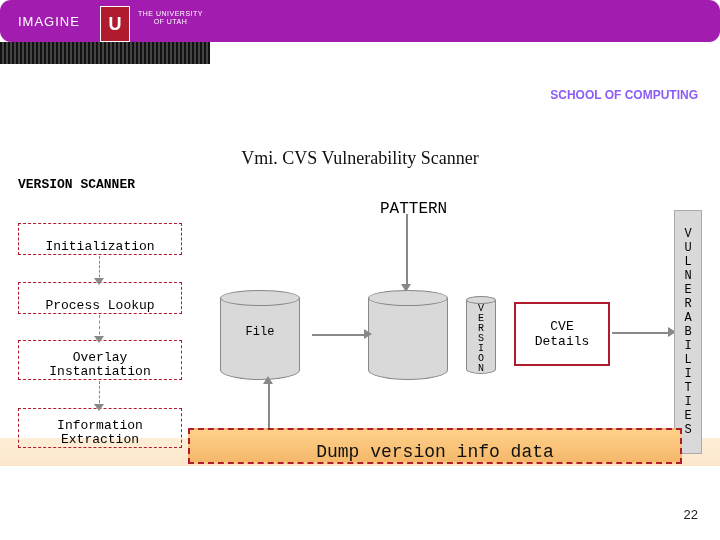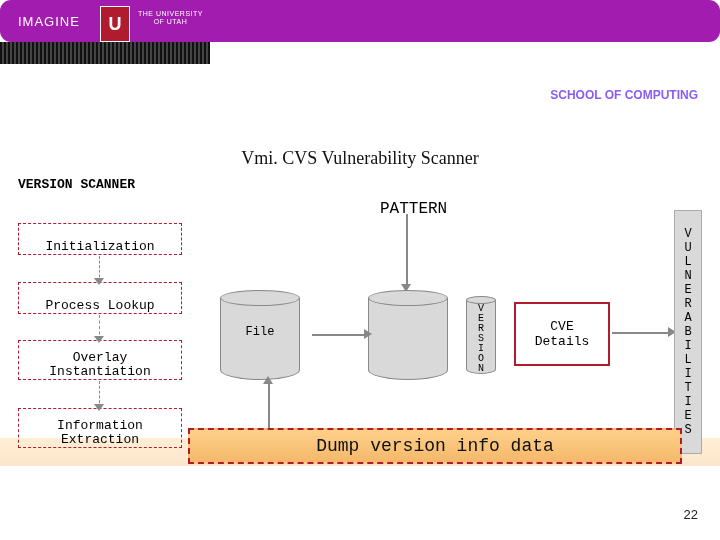--- a/index.html
+++ b/index.html
@@ -31,21 +31,21 @@
   .cyl .label { position:absolute; top:36px; left:0; right:0; text-align:center; font-family:'Courier New',monospace; font-size:12px; line-height:13px; }
   .cyl-file { left: 220px; top: 290px; }
   .cyl-parser { left: 368px; top: 290px; }
   .cyl-small { position:absolute; left: 466px; top: 296px; width: 30px; height: 78px; }
   .cyl-small .body { position:absolute; top:5px; left:0; right:0; bottom:0; background:#d9d9d9; border:1px solid #888; border-radius: 0 0 15px 15px / 0 0 5px 5px; }
   .cyl-small .top { position:absolute; top:0; left:0; right:0; height:8px; background:#d9d9d9; border:1px solid #888; border-radius:50%; }
   .cyl-small .label { position:absolute; top:8px; left:0; right:0; text-align:center; font-family:'Courier New',monospace; font-size:10px; line-height:10px; letter-spacing:0; }
   .cve-box { position:absolute; left: 514px; top: 302px; width: 96px; height: 64px; border: 2px solid #b01c2e; display: flex; align-items: center; justify-content: center; text-align:center; font-family:'Courier New',monospace; font-size:13px; line-height:15px; }
   .vul-col { position:absolute; right: 18px; top: 210px; width: 28px; height: 244px; background: #d9d9d9; border:1px solid #aaa; display:flex; align-items:center; justify-content:center; }
   .vul-col .label { font-family:'Courier New',monospace; font-size:12px; line-height:14px; text-align:center; }
-  .banner { position:absolute; left: 188px; top: 428px; height: 36px; right: 38px; background: linear-gradient(#ffd08a, #f4b86a); border: 2px dashed #b01c2e; display:flex; align-items:center; justify-content:center; font-family:'Courier New',monospace; font-size:18px; color:#111; }
+  .banner { position:absolute; left: 188px; top: 428px; height: 36px; right: 38px; background: linear-gradient(#ffd08a, #f4b86a); border: 2px dashed #b01c2e; display:flex; align-items:flex-end; justify-content:center; font-family:'Courier New',monospace; font-size:18px; color:#111; }
   .pagenum { position:absolute; right: 22px; bottom: 18px; font-size: 13px; color:#222; }
   
   .arr { position:absolute; background:#888; }
   .arr.h { height:1.5px; }
   .arr.v { width:1.5px; }
   .arrtip { position:absolute; width:0; height:0; }
   .tip-down { border-left:5px solid transparent; border-right:5px solid transparent; border-top:8px solid #888; }
   .tip-up { border-left:5px solid transparent; border-right:5px solid transparent; border-bottom:8px solid #888; }
   .tip-right { border-top:5px solid transparent; border-bottom:5px solid transparent; border-left:8px solid #888; }
   .gold-row { position:absolute; left:0; right:0; height:28px; background: linear-gradient(#ffd08a,#f4b86a); opacity:0.35; z-index:-1; }

